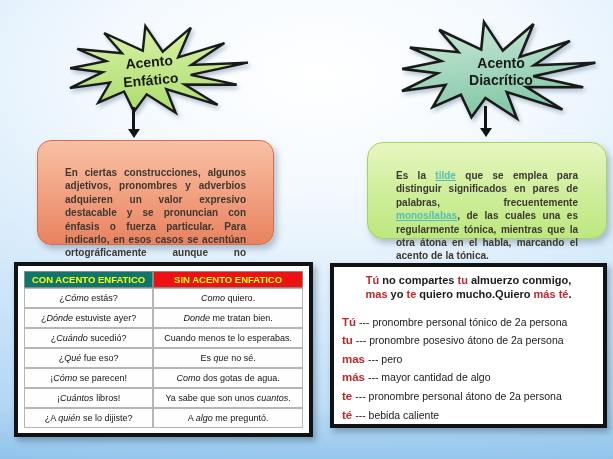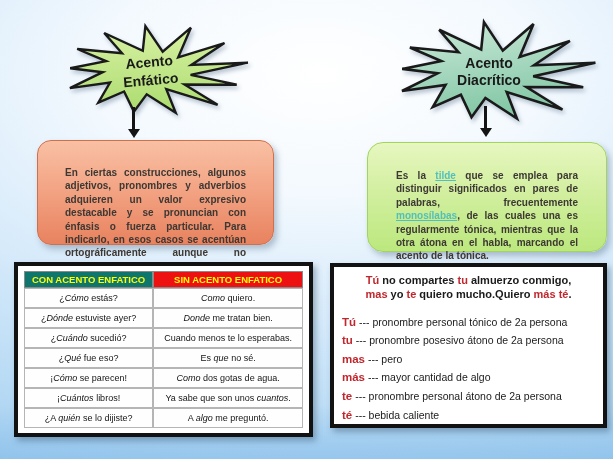--- a/index.html
+++ b/index.html
@@ -25,21 +25,21 @@
     font-weight:bold;font-size:10px;line-height:1.34;color:#3d3833;
     text-align:justify;box-shadow:3px 4px 6px rgba(60,90,120,.35);
   }
   .desc-box p{margin:16px;}
   .salmon{
     left:37px;top:140px;width:237px;height:105px;border-radius:14px;
     padding:9px 11px;border:1px solid #d06f4c;
     background:linear-gradient(to bottom,#f9c0a4 0%,#f3a585 45%,#e8825f 100%);
   }
   .green{
-    left:367px;top:142px;width:240px;height:110px;border-radius:16px;
+    left:367px;top:142px;width:240px;height:97px;border-radius:16px;
     padding:10px 12px;border:1px solid #a3d45e;
     background:linear-gradient(to bottom,#e7f7c0 0%,#d2efa0 45%,#bce87e 100%);
   }
   .seg-i{font-style:italic;}
   .seg-red{color:var(--accent-red);font-weight:bold;}
   .seg-link{color:var(--link-teal);text-decoration:underline;cursor:pointer;}
   .table-wrap{
     position:absolute;left:14px;top:262px;width:299px;height:175px;box-sizing:border-box;
     background:#ffffff;border:4px solid #121212;padding:4px 5px;
     box-shadow:3px 4px 6px rgba(60,90,120,.45);
@@ -83,21 +83,21 @@
 
   <svg class="burst" style="left:382px;top:16px;" width="214" height="112" viewBox="0 0 214 112">
     <defs>
       <linearGradient id="gradTeal" x1="0" y1="0" x2="0.3" y2="1">
         <stop offset="0" stop-color="#cdeada"></stop>
           <stop offset="1" stop-color="#83c7a6"></stop>
       </linearGradient>
     </defs>
     <polygon fill="url(#gradTeal)" stroke="#1a1a1a" stroke-width="2.6" stroke-linejoin="miter" points="102.0,6.1 120.8,34.6 151.5,7.9 137.7,40.9 187.9,25.0 152.0,49.2 213.4,46.8 151.2,60.3 201.2,71.2 144.5,71.0 180.5,93.5 124.7,76.1 134.9,102.5 103.4,81.9 89.5,101.2 78.9,78.8 50.8,91.1 63.5,68.9 20.0,75.0 55.6,57.3 20.2,52.9 59.3,45.0 27.9,31.5 76.5,36.2 57.2,13.8 99.2,33.6"></polygon>
   </svg>
-  <div class="burst-label" style="left:382px;top:16px;width:214px;height:112px;">
+  <div class="burst-label" style="left:394px;top:16px;width:214px;height:112px;">
     <div class="inner">Acento Diacrítico</div>
   </div>
 
   <div class="arrow" style="left:127px;top:107px;">
     <div class="shaft"></div>
     <div class="head"></div>
   </div>
   <div class="arrow" style="left:479px;top:106px;">
     <div class="shaft"></div>
     <div class="head"></div>

